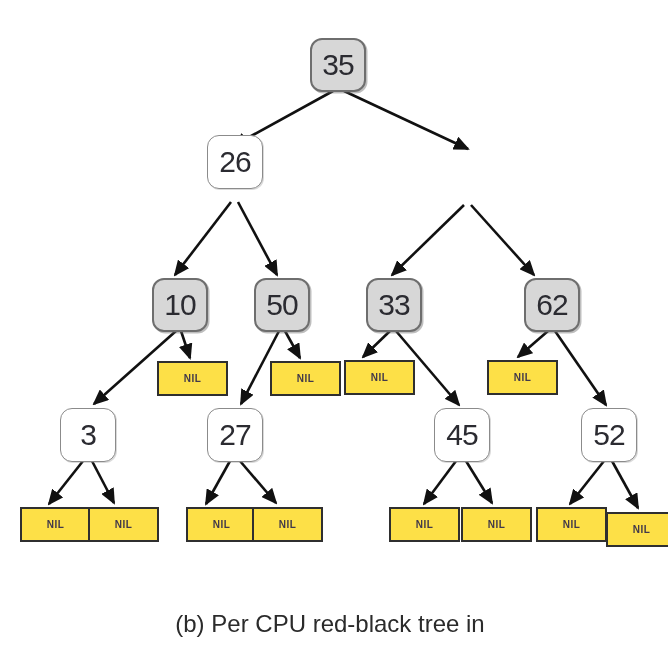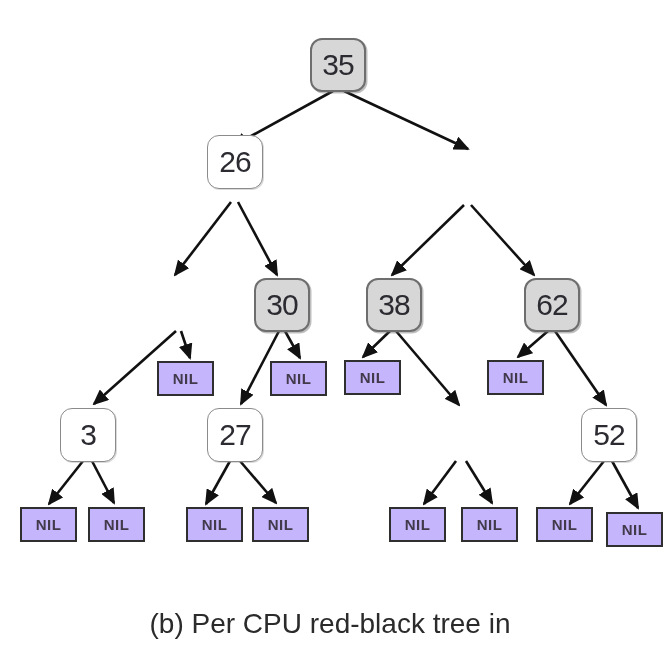--- a/index.html
+++ b/index.html
@@ -20,29 +20,29 @@
     background:var(--shaded-node-fill,#d7d7d7);
     border:2px solid var(--node-border,#6e6e6e);
     box-shadow:1.5px 1.5px 0 rgba(110,110,110,0.45);
   }
   .node.plain{
     background:var(--plain-node-fill,#ffffff);
     border:1.5px solid var(--node-border-light,#8b8b8b);
     box-shadow:1px 1px 0 rgba(150,150,150,0.35);
   }
   .nil{
-    position:absolute;width:57px;height:35px;box-sizing:border-box;
-    background:#c4b5fd;border:2px solid var(--nil-border,#2f2f2f);
+    position:absolute;width:71px;height:35px;box-sizing:border-box;
+    background:#fde047;border:2px solid var(--nil-border,#2f2f2f);
     display:flex;align-items:center;justify-content:center;
-    font-size:15px;font-weight:700;letter-spacing:0.5px;
+    font-size:10px;font-weight:700;letter-spacing:0.5px;
     color:var(--nil-text,#42394a);
   }
   .caption{
     position:absolute;left:0;top:597px;width:660px;text-align:center;
-    font-size:28px;line-height:32px;color:var(--caption-text,#2b2b2b);
+    font-size:24px;line-height:32px;color:var(--caption-text,#2b2b2b);
   }
 </style>
 </head>
 <body>
 
 <div class="figure">
 
   <svg class="edges" viewBox="0 0 668 668" xmlns="http://www.w3.org/2000/svg">
     <defs>
       <marker id="arrow" markerUnits="userSpaceOnUse" markerWidth="16" markerHeight="14" refX="14" refY="7" orient="auto">
@@ -68,25 +68,27 @@
     <line x1="230" y1="450" x2="206" y2="493" marker-end="url(#arrow)"></line>
     <line x1="240" y1="450" x2="276" y2="492" marker-end="url(#arrow)"></line>
     <line x1="456" y1="450" x2="424" y2="493" marker-end="url(#arrow)"></line>
     <line x1="466" y1="450" x2="492" y2="492" marker-end="url(#arrow)"></line>
     <line x1="604" y1="450" x2="570" y2="493" marker-end="url(#arrow)"></line>
     <line x1="612" y1="450" x2="638" y2="497" marker-end="url(#arrow)"></line>
   </svg>
 
   <div class="node shaded" style="left:310px;top:27px">35</div>
   <div class="node plain" style="left:207px;top:124px">26</div>
-  <div class="node shaded" style="left:254px;top:267px">30</div>
-  <div class="node shaded" style="left:366px;top:267px">38</div>
+  <div class="node shaded" style="left:152px;top:267px">10</div>
+  <div class="node shaded" style="left:254px;top:267px">50</div>
+  <div class="node shaded" style="left:366px;top:267px">33</div>
   <div class="node shaded" style="left:524px;top:267px">62</div>
   <div class="node plain" style="left:60px;top:397px">3</div>
   <div class="node plain" style="left:207px;top:397px">27</div>
+  <div class="node plain" style="left:434px;top:397px">45</div>
   <div class="node plain" style="left:581px;top:397px">52</div>
 
   <div class="nil" style="left:157px;top:350px">NIL</div>
   <div class="nil" style="left:270px;top:350px">NIL</div>
   <div class="nil" style="left:344px;top:349px">NIL</div>
   <div class="nil" style="left:487px;top:349px">NIL</div>
   <div class="nil" style="left:20px;top:496px">NIL</div>
   <div class="nil" style="left:88px;top:496px">NIL</div>
   <div class="nil" style="left:186px;top:496px">NIL</div>
   <div class="nil" style="left:252px;top:496px">NIL</div>

